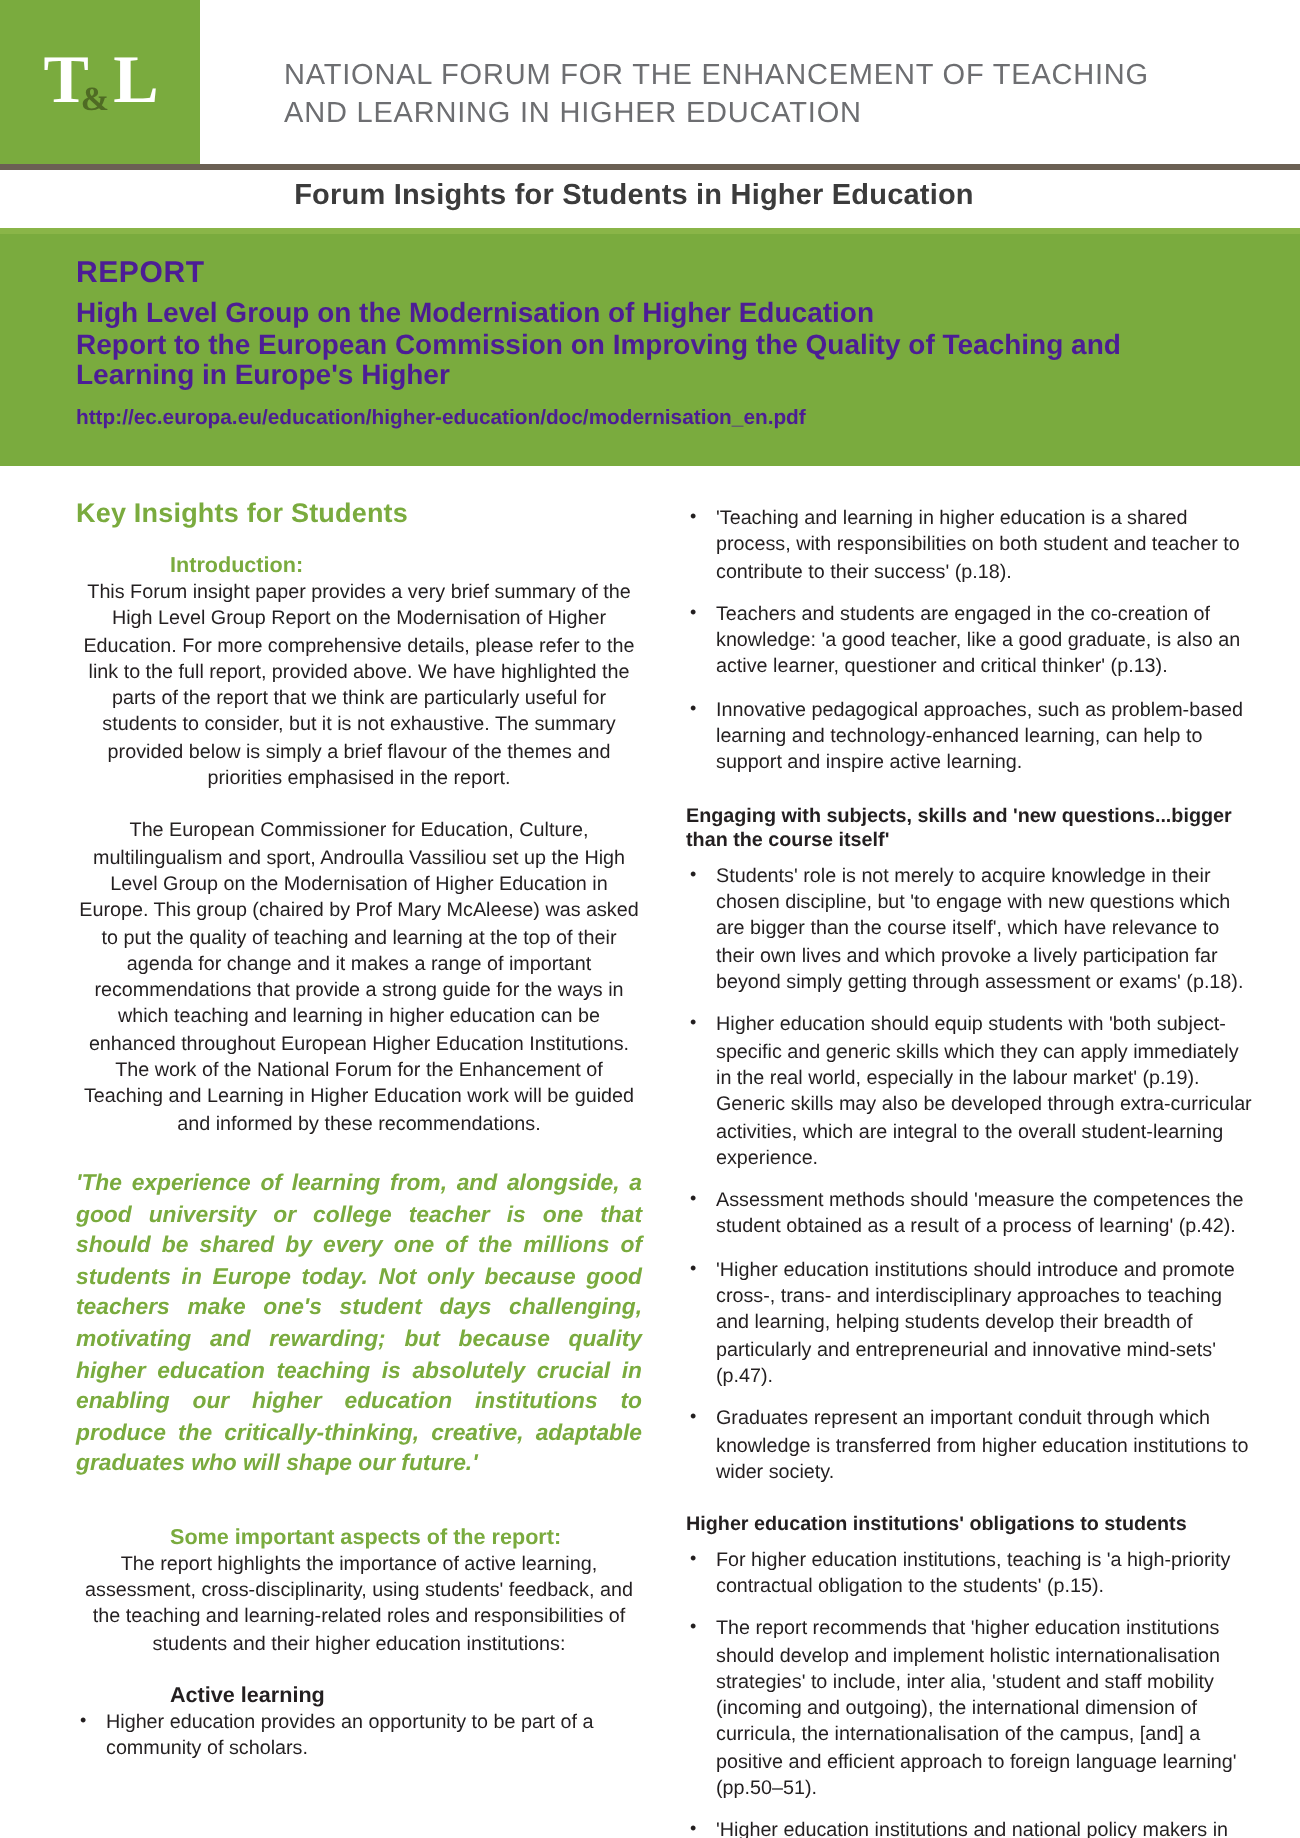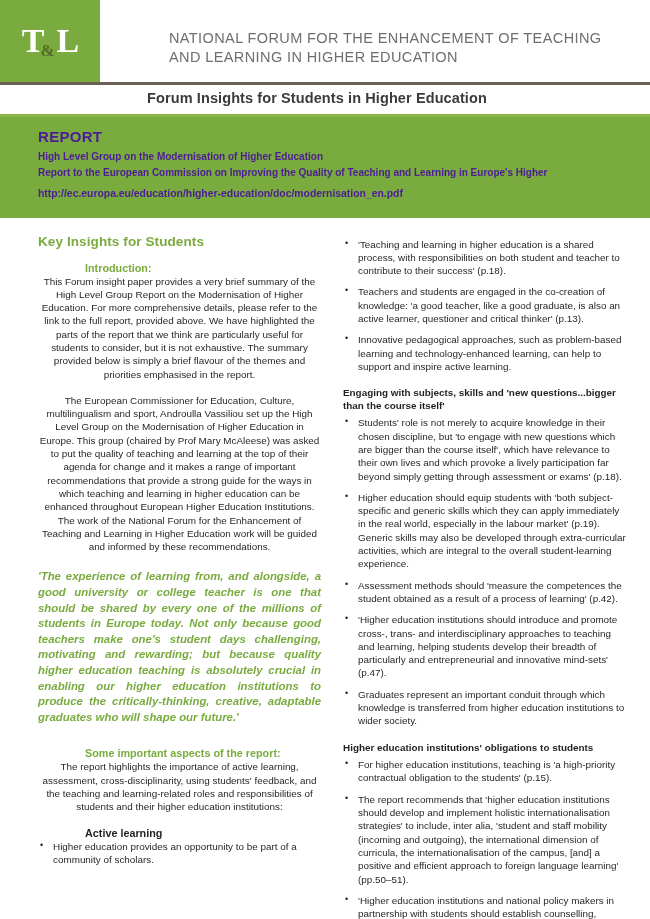--- a/index.html
+++ b/index.html
@@ -53,21 +53,21 @@
   .org-name {
     position: absolute;
     left: 142px;
     top: 29px;
     right: 20px;
     color: #6d6e71;
     font-size: 14.5px;
     line-height: 19px;
     letter-spacing: 0.4px;
   }
-  .org-name div { white-space: nowrap; margin-left: 27px; }
+  .org-name div { white-space: nowrap; }
 
   .rule-dark {
     height: 3px;
     background: #6b6054;
     width: 100%;
   }
 
   
   .subtitle-bar {
     height: 29px;
@@ -95,21 +95,21 @@
     color: #4c1d95;
     padding: 11px 0 16px 38px;
   }
   .report-panel .rp-title {
     font-size: 15px;
     font-weight: bold;
     letter-spacing: 0.3px;
     margin-bottom: 4px;
   }
   .report-panel .rp-line {
-    font-size: 10px;
+    font-size: 14px;
     font-weight: bold;
     line-height: 15.5px;
     max-width: 560px;
   }
   .report-panel .rp-url {
     font-size: 10.4px;
     font-weight: bold;
     line-height: 15.5px;
     margin-top: 6px;
   }

